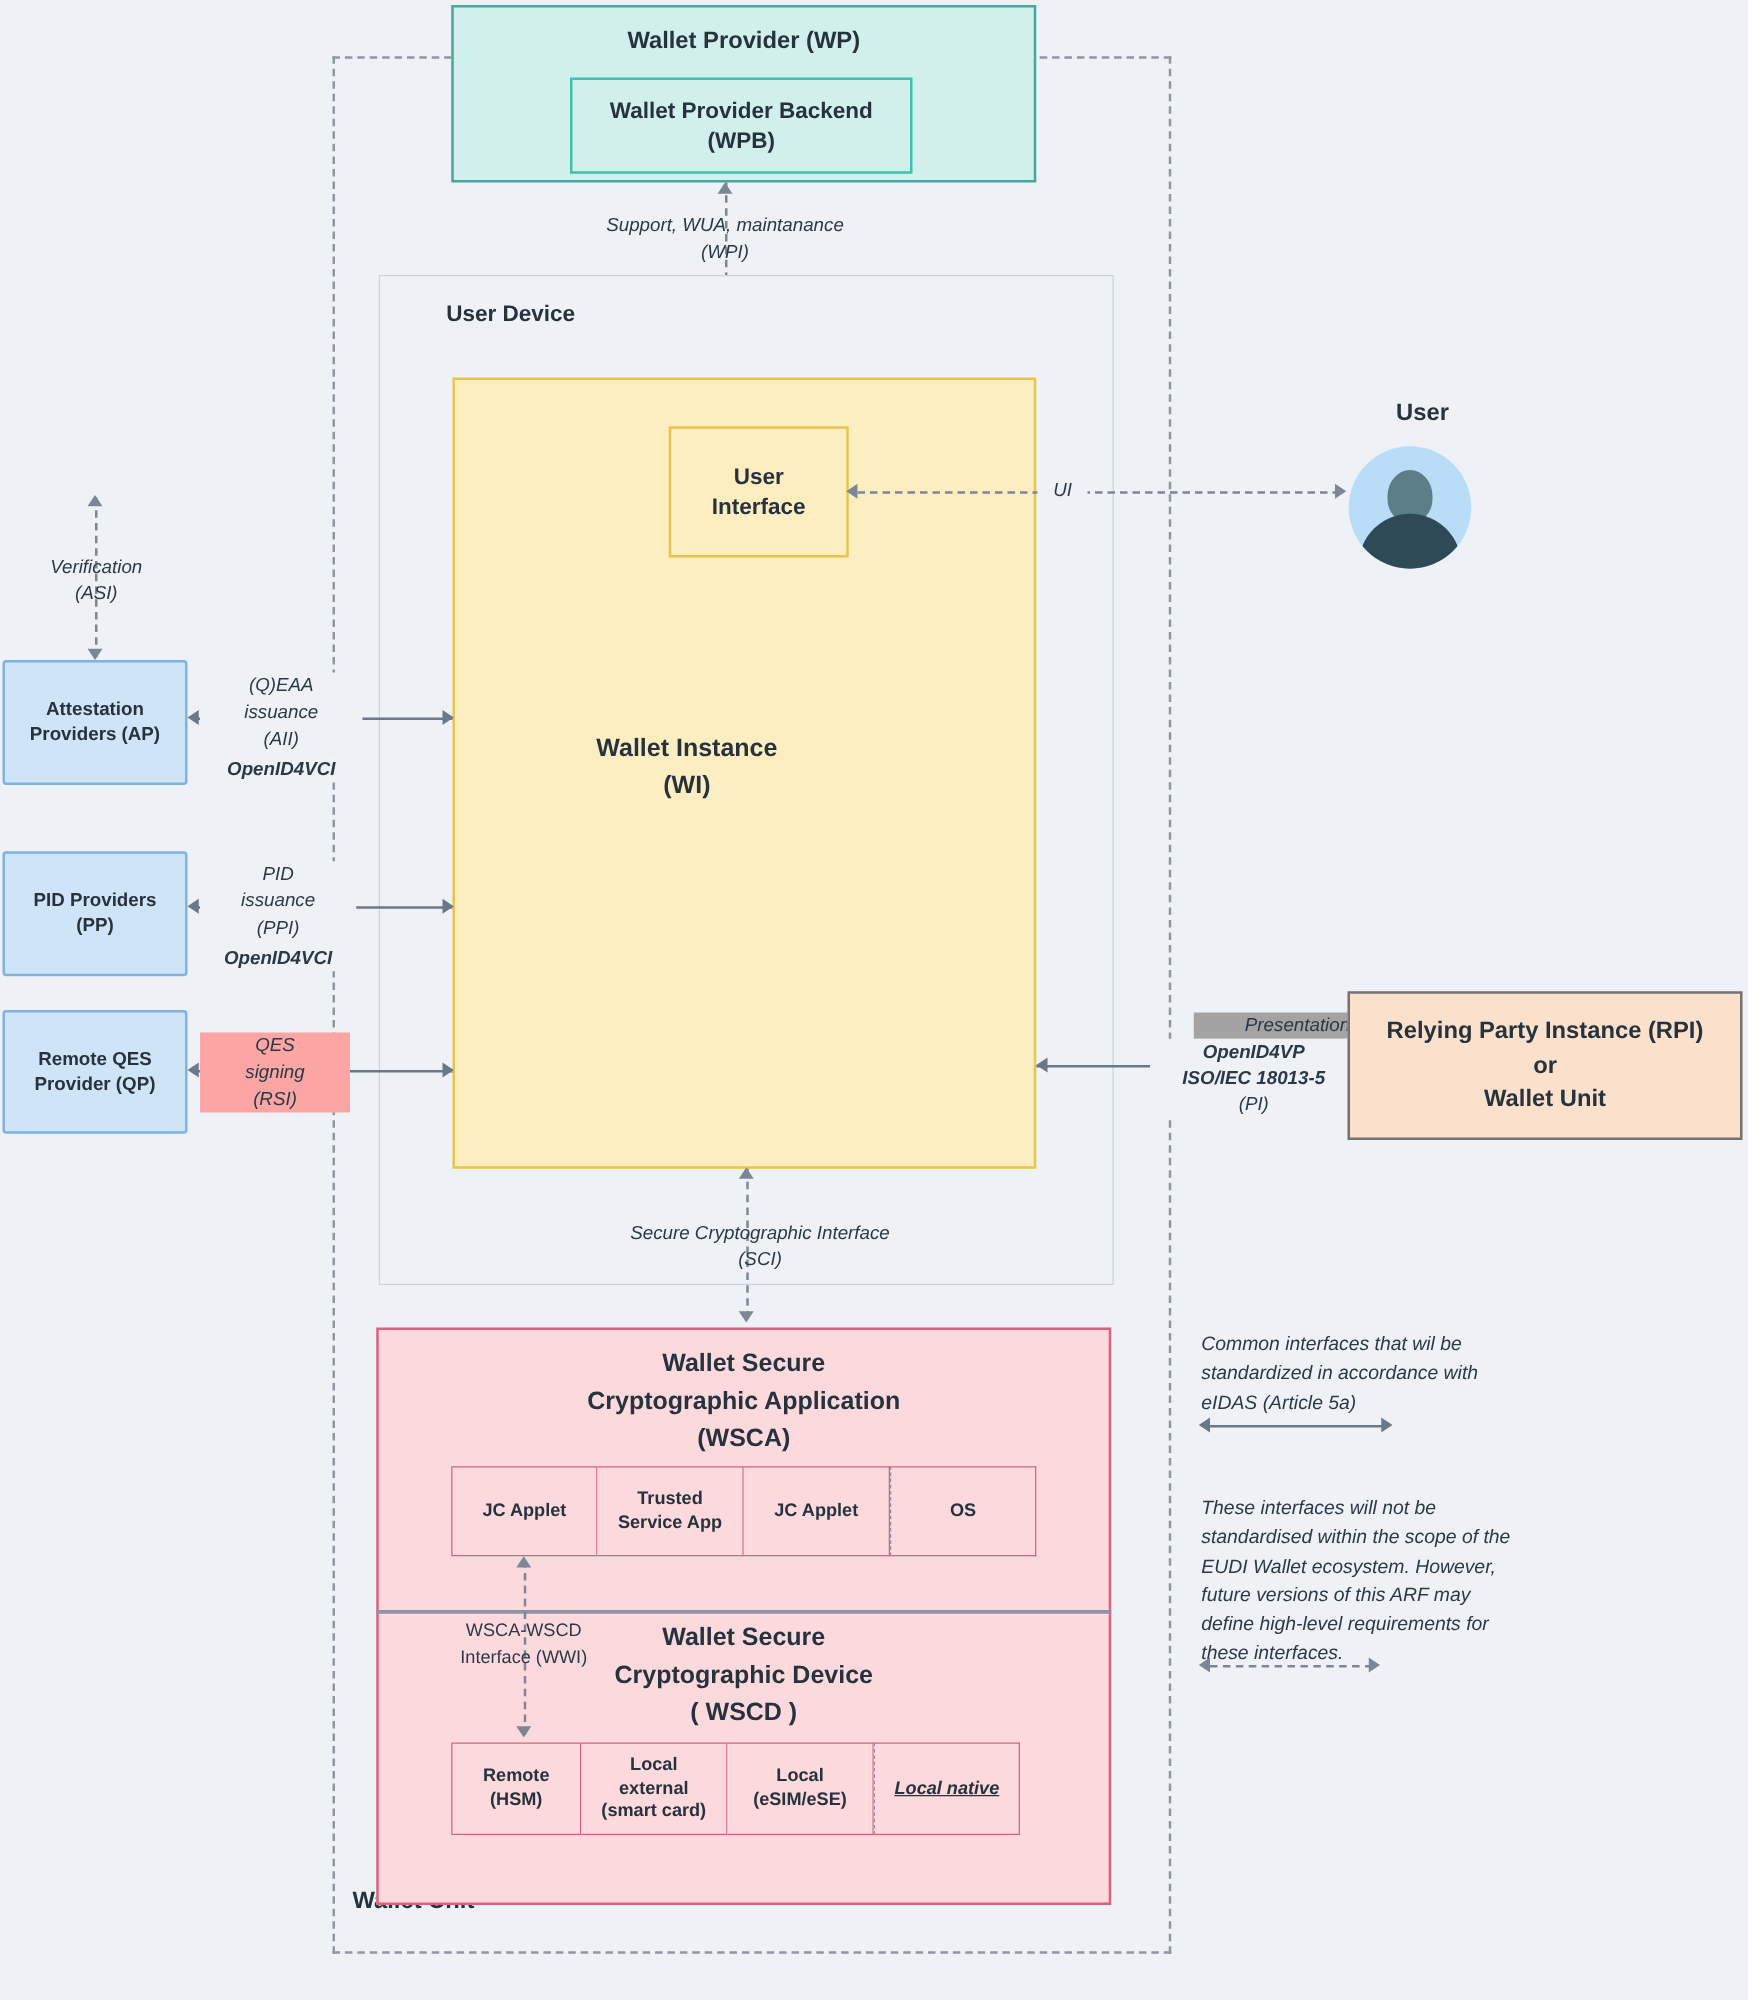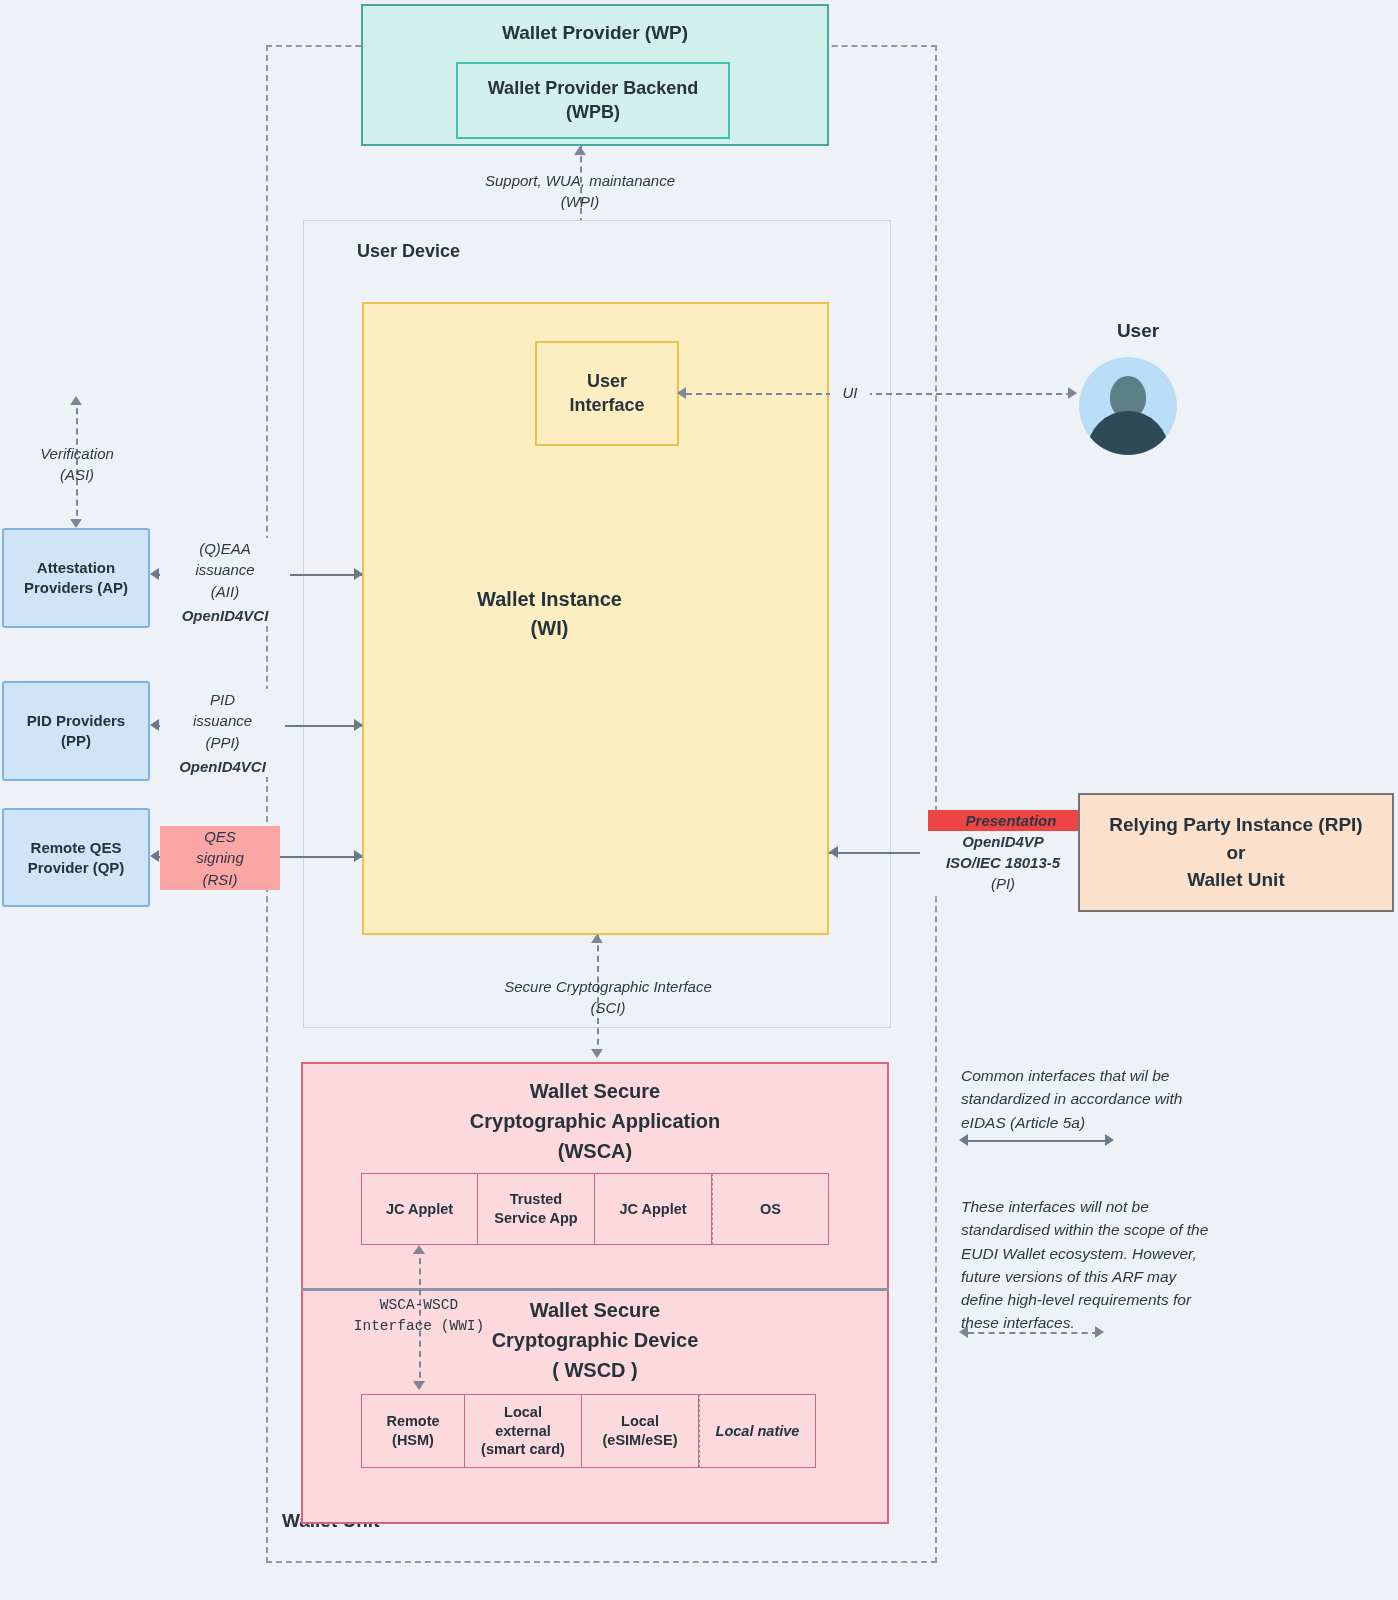--- a/index.html
+++ b/index.html
@@ -224,21 +224,21 @@
   </div>
 
   <div class="hline-dash" style="left:686px;top:393px;width:386px;"></div>
   <div class="arrow arr-left-d" style="left:677px;top:387px;"></div>
   <div class="arrow arr-right-d" style="left:1068px;top:387px;"></div>
   <div class="elabel" style="left:830px;top:382px;width:40px;background:#eef2f7;">UI</div>
 
   <div class="hline-solid" style="left:829px;top:852px;width:249px;"></div>
   <div class="arrow arr-left" style="left:829px;top:846px;"></div>
   <div class="arrow arr-right" style="left:1070px;top:846px;"></div>
-  <div class="elabel" style="left:928px;top:810px;width:166px;background:#ef4444;font-weight:bold;">Presentation</div>
+  <div class="elabel" style="left:955px;top:810px;width:166px;background:#a3a3a3;">Presentation</div>
   <div class="elabel" style="left:920px;top:831px;width:166px;font-weight:bold;background:#eef2f7;">OpenID4VP</div>
   <div class="elabel" style="left:920px;top:852px;width:166px;font-weight:bold;background:#eef2f7;">ISO/IEC 18013-5</div>
   <div class="elabel" style="left:920px;top:873px;width:166px;background:#eef2f7;">(PI)</div>
 
   <div class="box rpi lbl">Relying Party Instance (RPI)
 or
 Wallet Unit</div>
 
   <div class="vline" style="left:597px;top:935px;height:120px;"></div>
   <div class="arrow arr-up" style="left:591px;top:934px;"></div>
@@ -260,32 +260,32 @@
   </div>
 
   <div class="divider"></div>
   <div class="wscd-title lbl">Wallet Secure
 Cryptographic Device
 ( WSCD )</div>
 
   <div class="vline" style="left:419px;top:1248px;height:140px;"></div>
   <div class="arrow arr-up" style="left:413px;top:1245px;"></div>
   <div class="arrow arr-down" style="left:413px;top:1381px;"></div>
-  <div class="elabel plain" style="left:345px;top:1295px;width:148px;font-size:14.5px;font-family:Liberation Mono, monospace;">WSCA-WSCD
+  <div class="elabel plain" style="left:345px;top:1295px;width:148px;font-size:14.5px;">WSCA-WSCD
 Interface (WWI)</div>
 
   <div class="subrow row-wscd">
     <div class="cell lbl" style="width:104px;">Remote
 (HSM)</div>
     <div class="cell nb lbl" style="width:117px;">Local
 external
 (smart card)</div>
     <div class="cell nb lbl" style="width:117px;">Local
 (eSIM/eSE)</div>
-    <div class="cell dashsep lbl" style="width:117px;font-style:italic;">Local native</div>
+    <div class="cell dashsep lbl" style="width:117px;font-style:italic;text-decoration:underline;">Local native</div>
   </div>
 
   <div class="note" style="left:961px;top:1064px;width:260px;">Common interfaces that wil be
 standardized  in accordance with
 eIDAS (Article 5a)</div>
   <div class="hline-solid" style="left:968px;top:1140px;width:140px;"></div>
   <div class="arrow arr-left" style="left:959px;top:1134px;"></div>
   <div class="arrow arr-right" style="left:1105px;top:1134px;"></div>
 
   <div class="note" style="left:961px;top:1195px;width:262px;">These interfaces will not be

